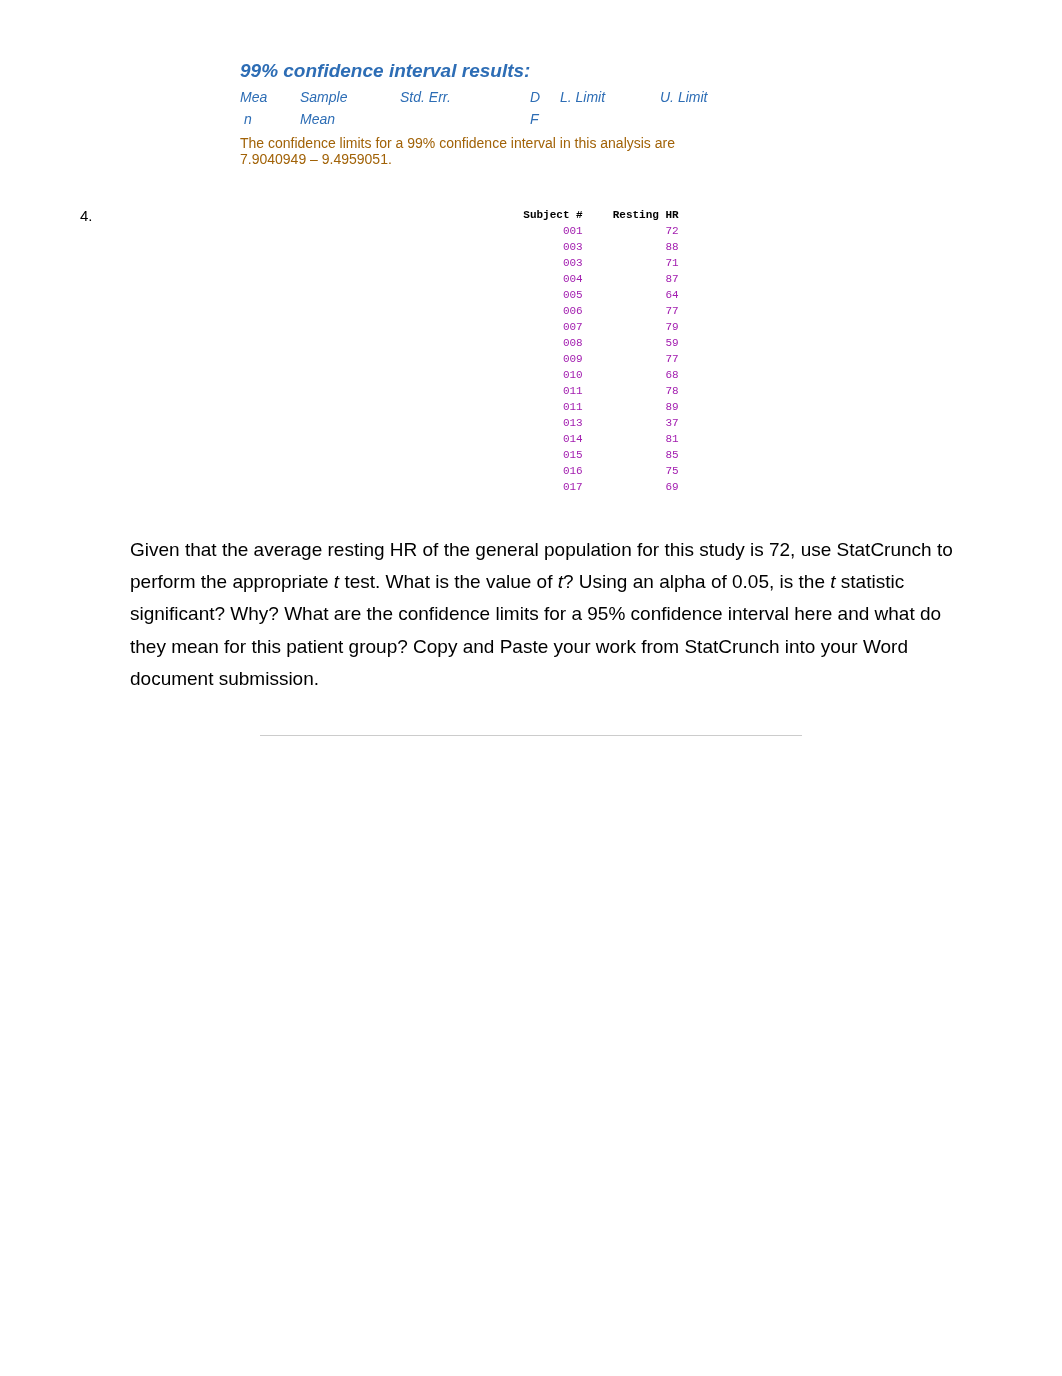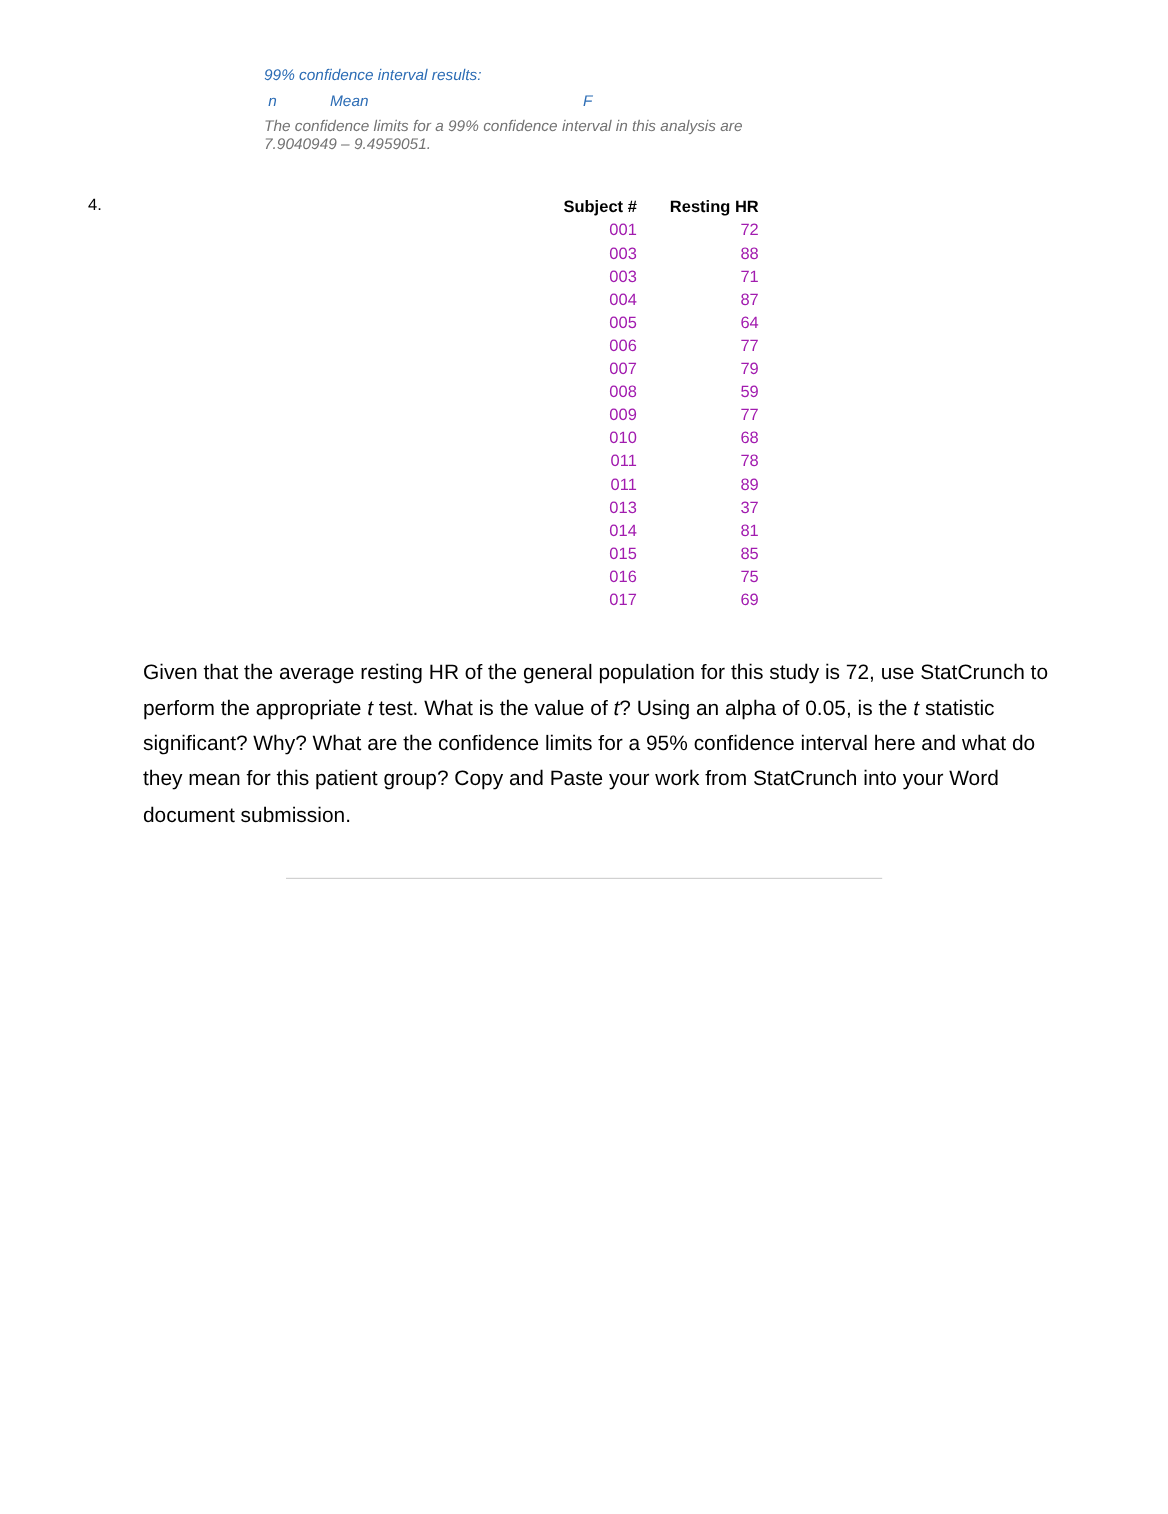--- a/index.html
+++ b/index.html
@@ -18,23 +18,23 @@
       padding: 60px 80px 60px 80px;
     }
 
     .confidence-section {
       margin-left: 160px;
       margin-bottom: 40px;
     }
 
     .ci-title {
       color: #2d6db5;
-      font-weight: normal;
+      font-weight: bold;
       font-style: italic;
-      font-size: 14px;
+      font-size: 19px;
       margin-bottom: 4px;
     }
 
     .ci-table {
       font-style: italic;
       color: #2d6db5;
       font-size: 14px;
       line-height: 1.6;
     }
 
@@ -71,22 +71,21 @@
       display: flex;
       gap: 0;
     }
 
     .ci-row-mu {
       color: #2d6db5;
       font-style: italic;
     }
 
     .ci-note {
-      color: #737373;
-      font-style: italic;
+      color: #a16207;
       font-size: 14px;
       margin-top: 4px;
       max-width: 520px;
     }
 
     .question-block {
       display: flex;
       gap: 20px;
       margin-bottom: 30px;
     }
@@ -109,21 +108,22 @@
       line-height: 1.6;
     }
 
     .data-table {
       margin: 0 auto 20px auto;
       display: inline-block;
     }
 
     .data-table table {
       border-collapse: collapse;
-      font-size: 15px;
+      font-size: 11px;
+      font-family: Liberation Mono, monospace;
     }
 
     .data-table th {
       font-weight: bold;
       padding: 2px 30px 2px 0;
       text-align: left;
       color: #000;
     }
 
     .data-table td {
@@ -150,20 +150,28 @@
       text-align: center;
       margin-left: 120px;
     }
   </style>
 </head>
 <body>
 
 <div class="confidence-section">
   <div class="ci-title">99% confidence interval results:</div>
   <div class="ci-table">
+    <div class="ci-table-header">
+      <span class="ci-header-mea">Mea</span>
+      <span class="ci-header-sample">Sample</span>
+      <span class="ci-header-stderr">Std. Err.</span>
+      <span class="ci-header-d">D</span>
+      <span class="ci-header-llimit">L. Limit</span>
+      <span class="ci-header-ulimit">U. Limit</span>
+    </div>
     <div class="ci-row-n">
       <span class="ci-header-mea">&nbsp;n</span>
       <span class="ci-header-sample">Mean</span>
       <span class="ci-header-stderr"></span>
       <span class="ci-header-d">F</span>
       <span></span>
     </div>
   </div>
   <div class="ci-note">
     <span>The confidence limits for a 99% confidence interval in this analysis are</span><br>

